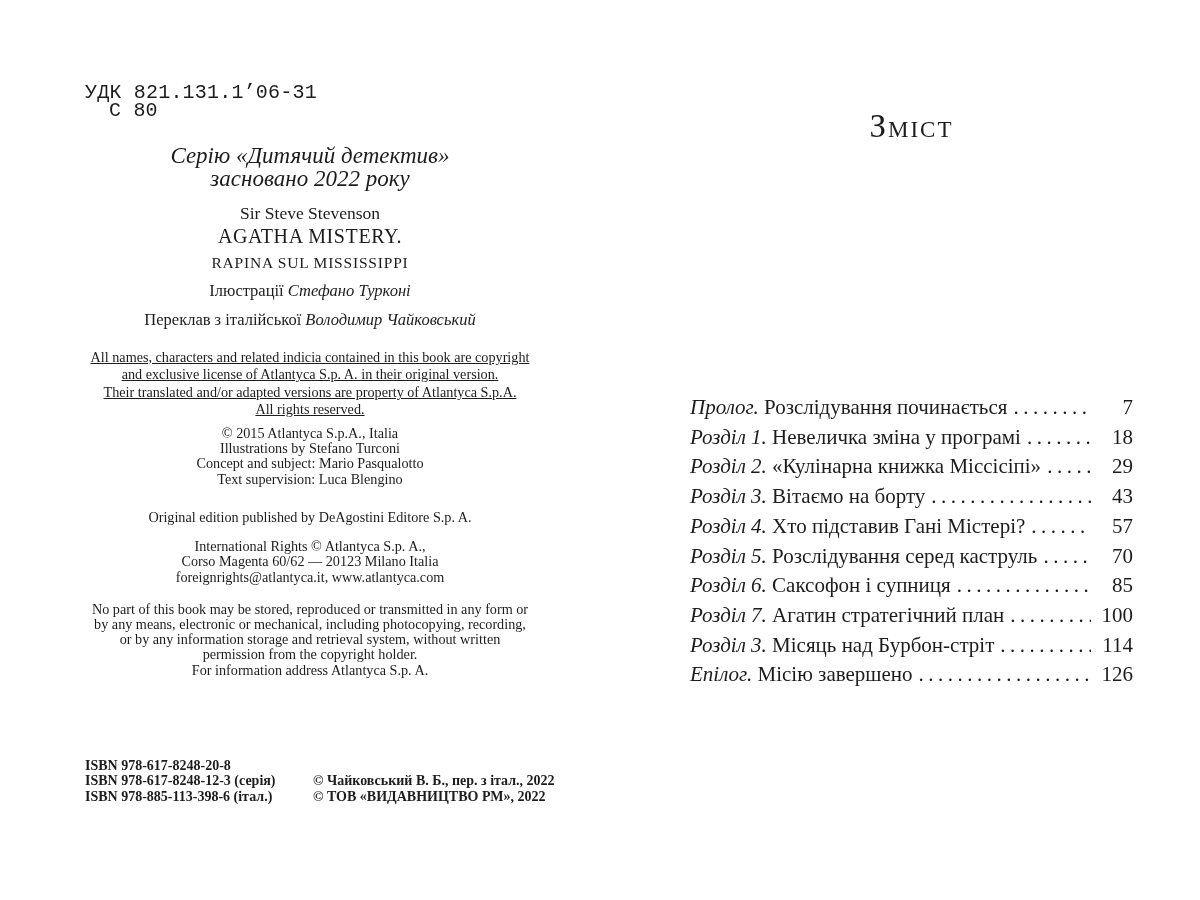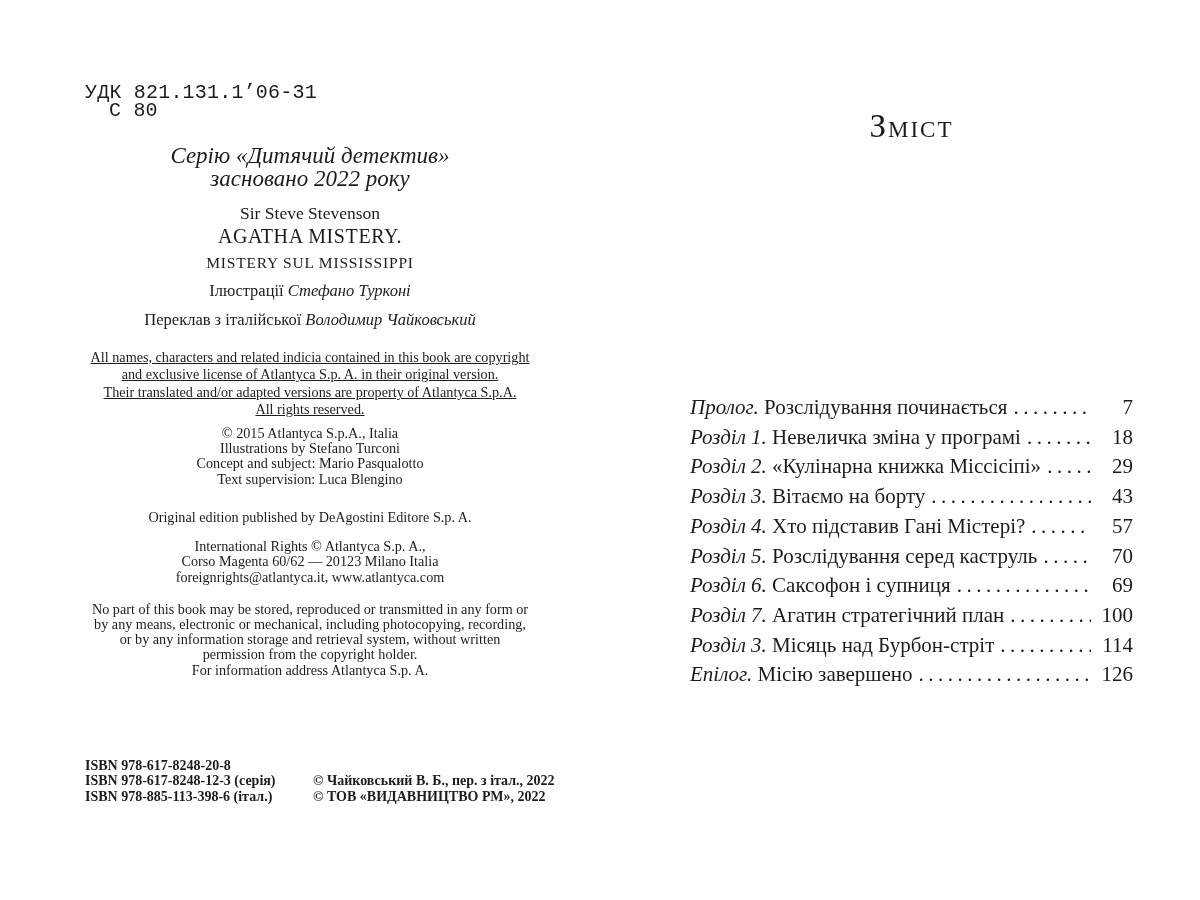--- a/index.html
+++ b/index.html
@@ -60,21 +60,21 @@
       <div>УДК 821.131.1’06-31</div>
       <div class="udk-code">С 80</div>
     </div>
 
     <div class="series-note">Серію «Дитячий детектив»
 засновано 2022 року</div>
 
     <div>
       <div class="author-name">Sir Steve Stevenson</div>
       <div class="book-title">AGATHA MISTERY.</div>
-      <div class="book-subtitle">MISTERY SUL MISSISSIPPI</div>
+      <div class="book-subtitle">RAPINA SUL MISSISSIPPI</div>
     </div>
 
     <div class="credit-line">
       <span>Ілюстрації </span><span class="it">Стефано Турконі</span>
     </div>
 
     <div class="credit-line">
       <span>Переклав з італійської </span><span class="it">Володимир Чайковський</span>
     </div>
 
@@ -141,21 +141,21 @@
         <span class="toc-page">57</span>
       </div>
         <div class="toc-row">
         <span class="toc-label"><i>Розділ 5.</i><span> Розслідування серед каструль</span></span>
         <span class="toc-dots">..........................................................................................</span>
         <span class="toc-page">70</span>
       </div>
         <div class="toc-row">
         <span class="toc-label"><i>Розділ 6.</i><span> Саксофон і супниця</span></span>
         <span class="toc-dots">..........................................................................................</span>
-        <span class="toc-page">69</span>
+        <span class="toc-page">85</span>
       </div>
         <div class="toc-row">
         <span class="toc-label"><i>Розділ 7.</i><span> Агатин стратегічний план</span></span>
         <span class="toc-dots">..........................................................................................</span>
         <span class="toc-page">100</span>
       </div>
         <div class="toc-row">
         <span class="toc-label"><i>Розділ 3.</i><span> Місяць над Бурбон-стріт</span></span>
         <span class="toc-dots">..........................................................................................</span>
         <span class="toc-page">114</span>

